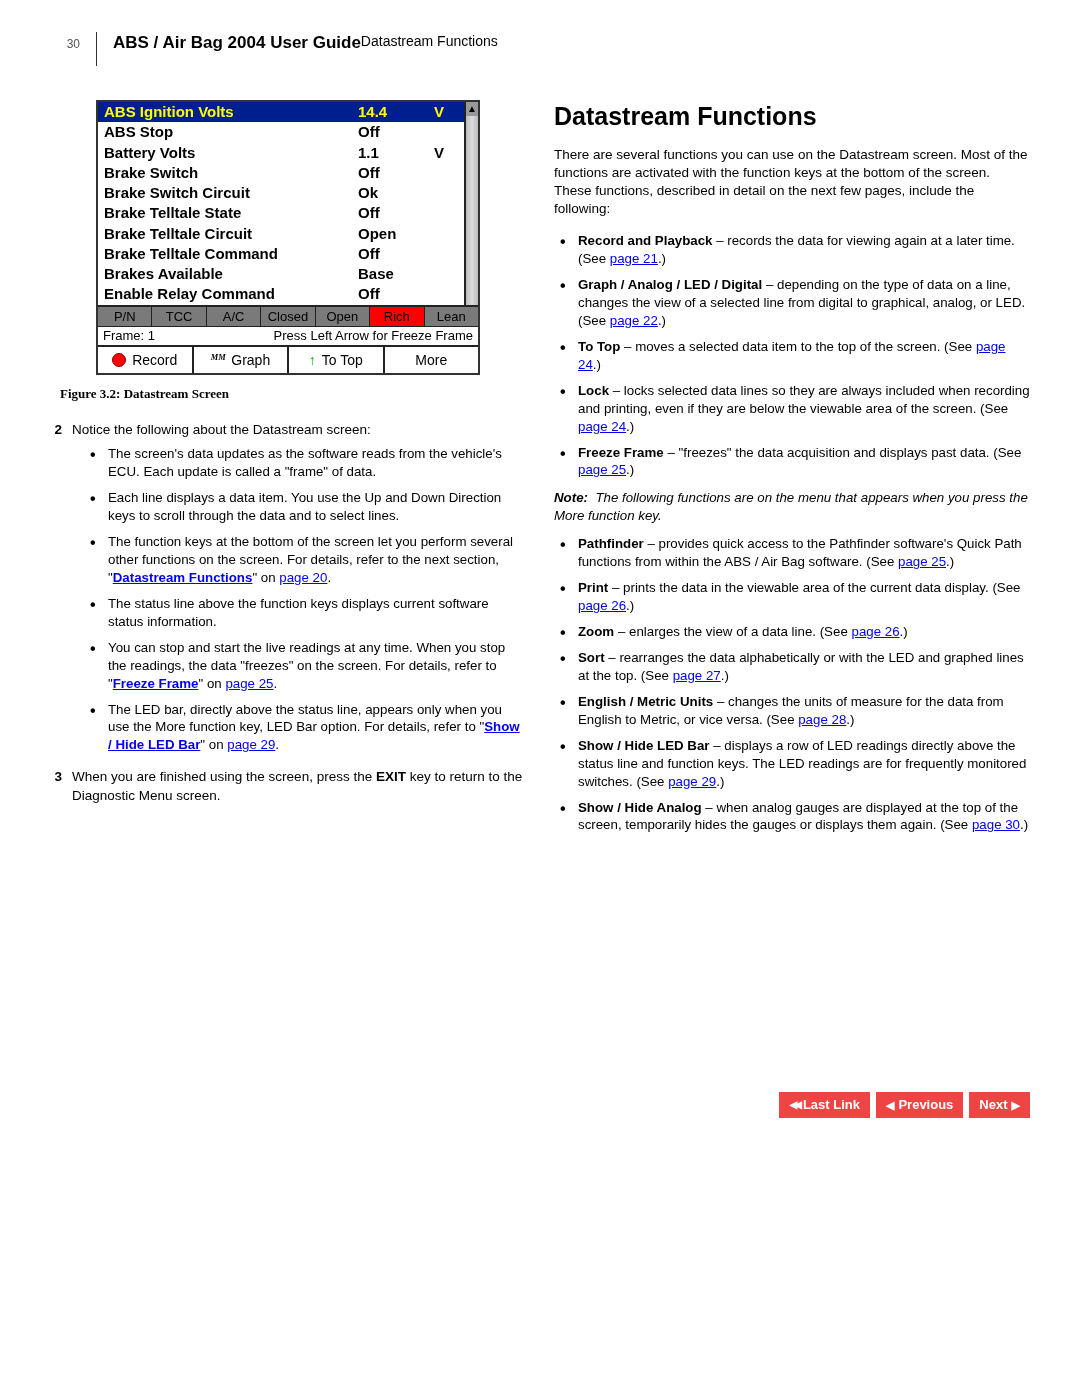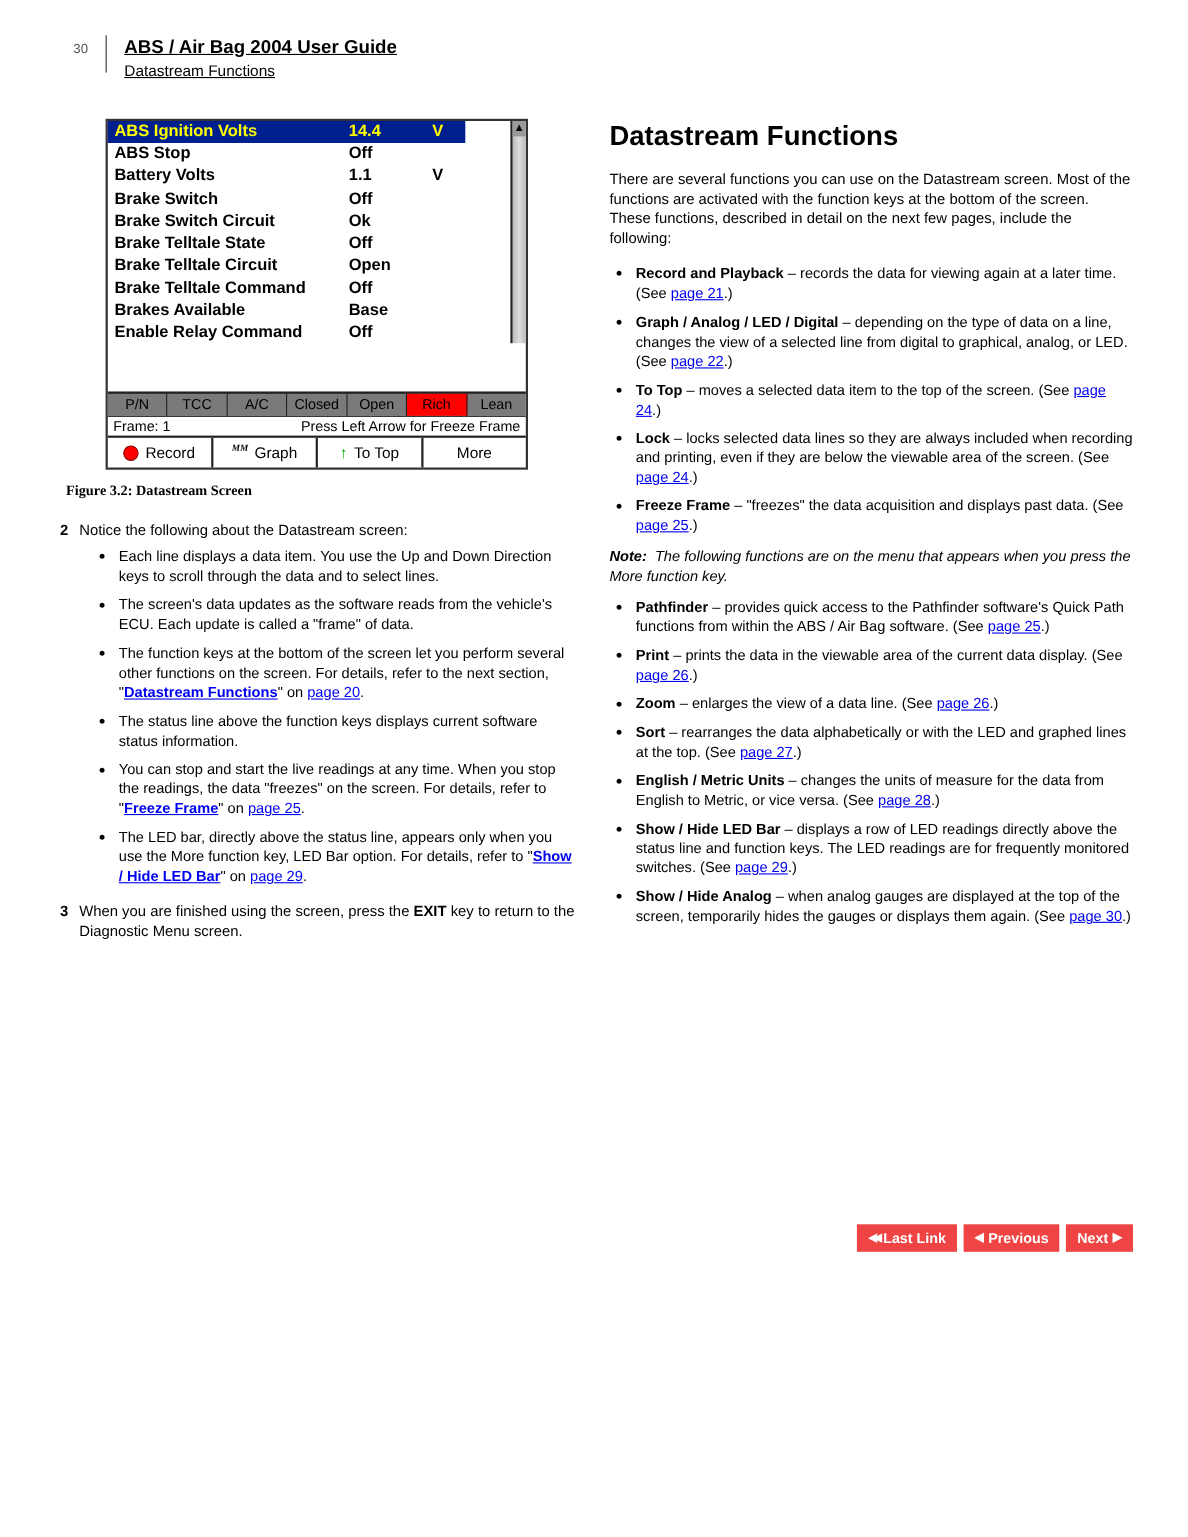--- a/index.html
+++ b/index.html
@@ -28,22 +28,21 @@
     text-align: right;
     padding-top: 4px;
   }
   .vline {
     width: 1px;
     background: #333;
     height: 34px;
   }
   .title-block {
     display: flex;
-    flex-direction: column;
-    text-decoration: underline;
+    flex-direction: row;
   }
   .title-main {
     font-weight: bold;
     font-size: 17px;
   }
   .title-sub {
     font-size: 14px;
   }
   .cols {
     display: flex;
@@ -54,21 +53,20 @@
   }
   .screenshot {
     border: 2px solid #333;
     width: 380px;
     font-family: "Arial Black", Helvetica, sans-serif;
     font-size: 15px;
     margin: 0 auto 10px auto;
   }
   .ss-scroll {
     display: flex;
-    gap: 41px;
   }
   .ss-list { flex: 1; }
   .ss-row {
     display: flex;
     padding: 0 6px;
     font-weight: bold;
   }
   .ss-row.hi { background: #001f8f; color: #ff0; }
   .ss-label { flex: 1; }
   .ss-val { width: 76px; }
@@ -79,21 +77,20 @@
     background: linear-gradient(90deg,#bbb,#ddd,#bbb);
     position: relative;
   }
   .ss-sb-up { position: absolute; top:0; left:0; right:0; height:14px; background:#999; text-align:center; font-size:10px; line-height:14px; }
   .ss-led {
     display: flex;
     border-top: 2px solid #222;
     font-size: 13px;
     font-weight: normal;
     font-family: Arial, sans-serif;
-    margin-top: 44px;
   }
   .ss-led div {
     flex: 1;
     text-align: center;
     border-right: 1px solid #222;
     padding: 1px 0;
   }
   .ss-led div:last-child { border-right: none; }
   .ss-led .on { background: #f00; color:#000; }
   .ss-led-bg { background: #7a7a7a; color:#000; }
@@ -295,22 +292,22 @@
         </div>
       </div>
 
       <div class="fig-cap">Figure 3.2: Datastream Screen</div>
 
       <div class="numitem">
         <div class="n">2</div>
         <div class="t">
           <span>Notice the following about the Datastream screen:</span>
           <ul class="b" id="bullets2">
+              <li>The screen's data updates as the software reads from the vehicle's ECU. Each update is called a "frame" of data.</li>
               <li>Each line displays a data item. You use the Up and Down Direction keys to scroll through the data and to select lines.</li>
-              <li>The screen's data updates as the software reads from the vehicle's ECU. Each update is called a "frame" of data.</li>
               <li>The function keys at the bottom of the screen let you perform several other functions on the screen. For details, refer to the next section, "<b class="link">Datastream Functions</b>" on <span class="link">page 20</span>.</li>
               <li>The status line above the function keys displays current software status information.</li>
               <li>You can stop and start the live readings at any time. When you stop the readings, the data "freezes" on the screen. For details, refer to "<b class="link">Freeze Frame</b>" on <span class="link">page 25</span>.</li>
               <li>The LED bar, directly above the status line, appears only when you use the More function key, LED Bar option. For details, refer to "<b class="link">Show / Hide LED Bar</b>" on <span class="link">page 29</span>.</li>
             </ul>
         </div>
       </div>
 
       <div class="numitem">
         <div class="n">3</div>

